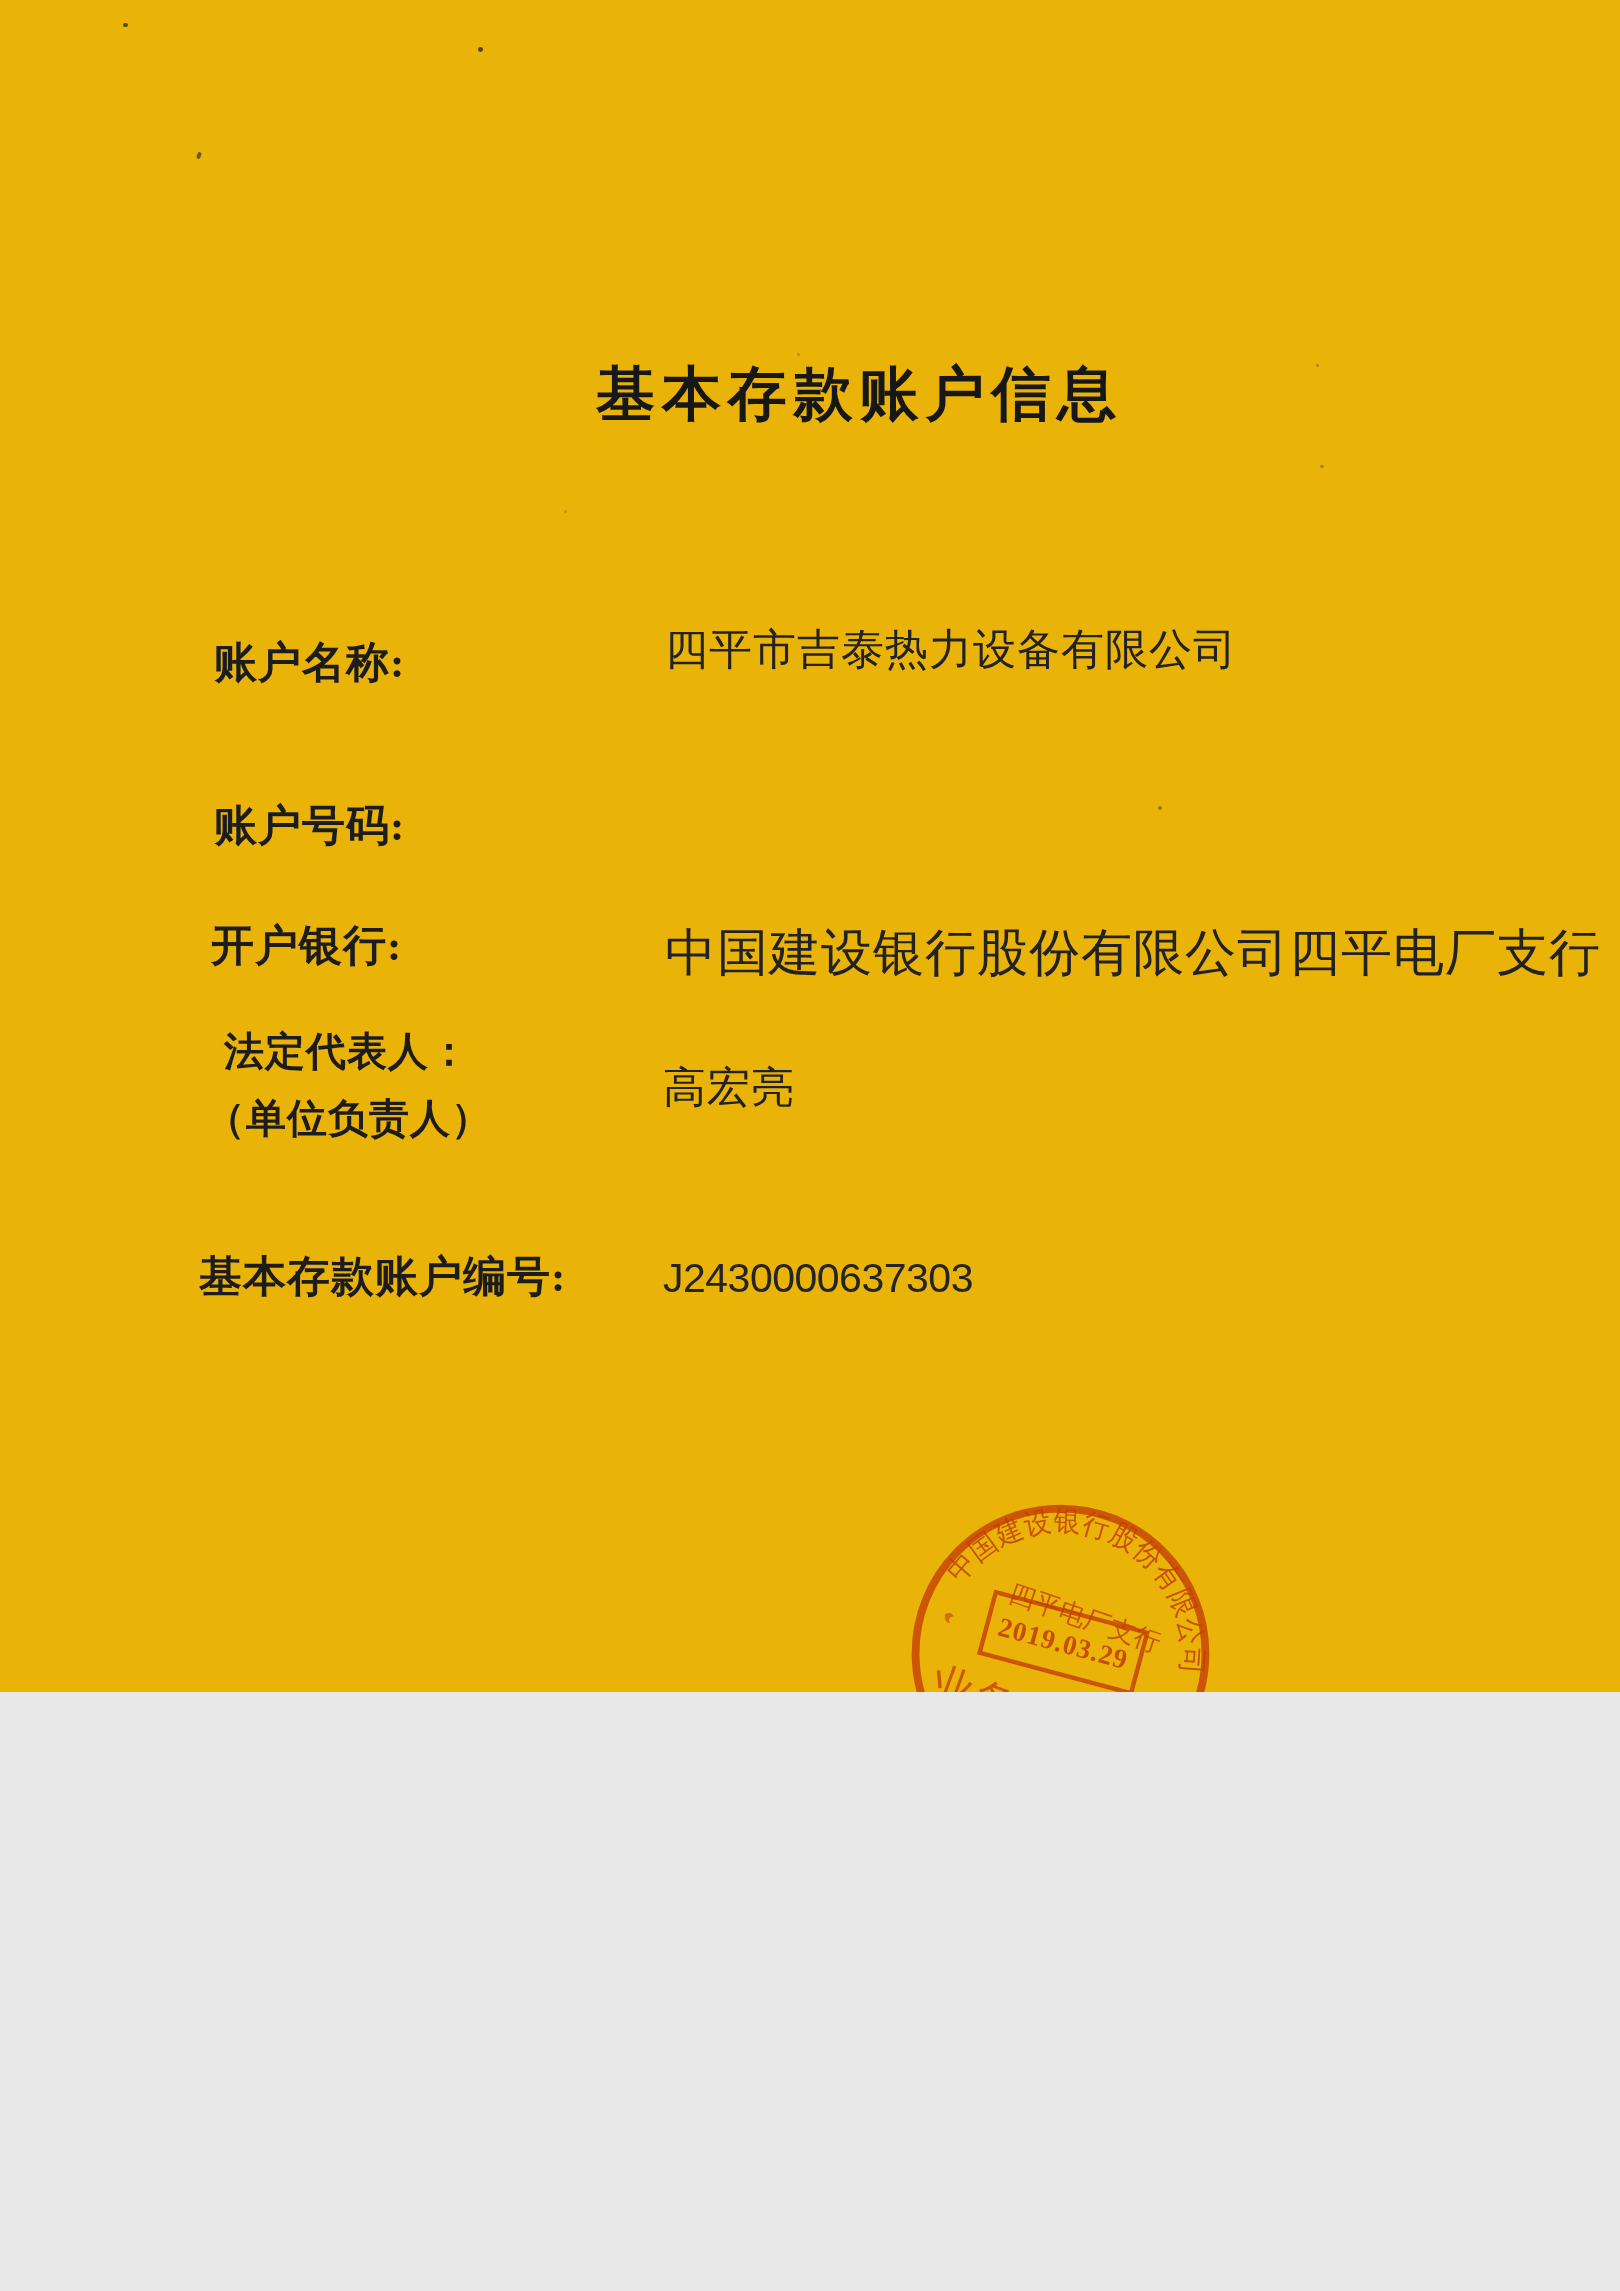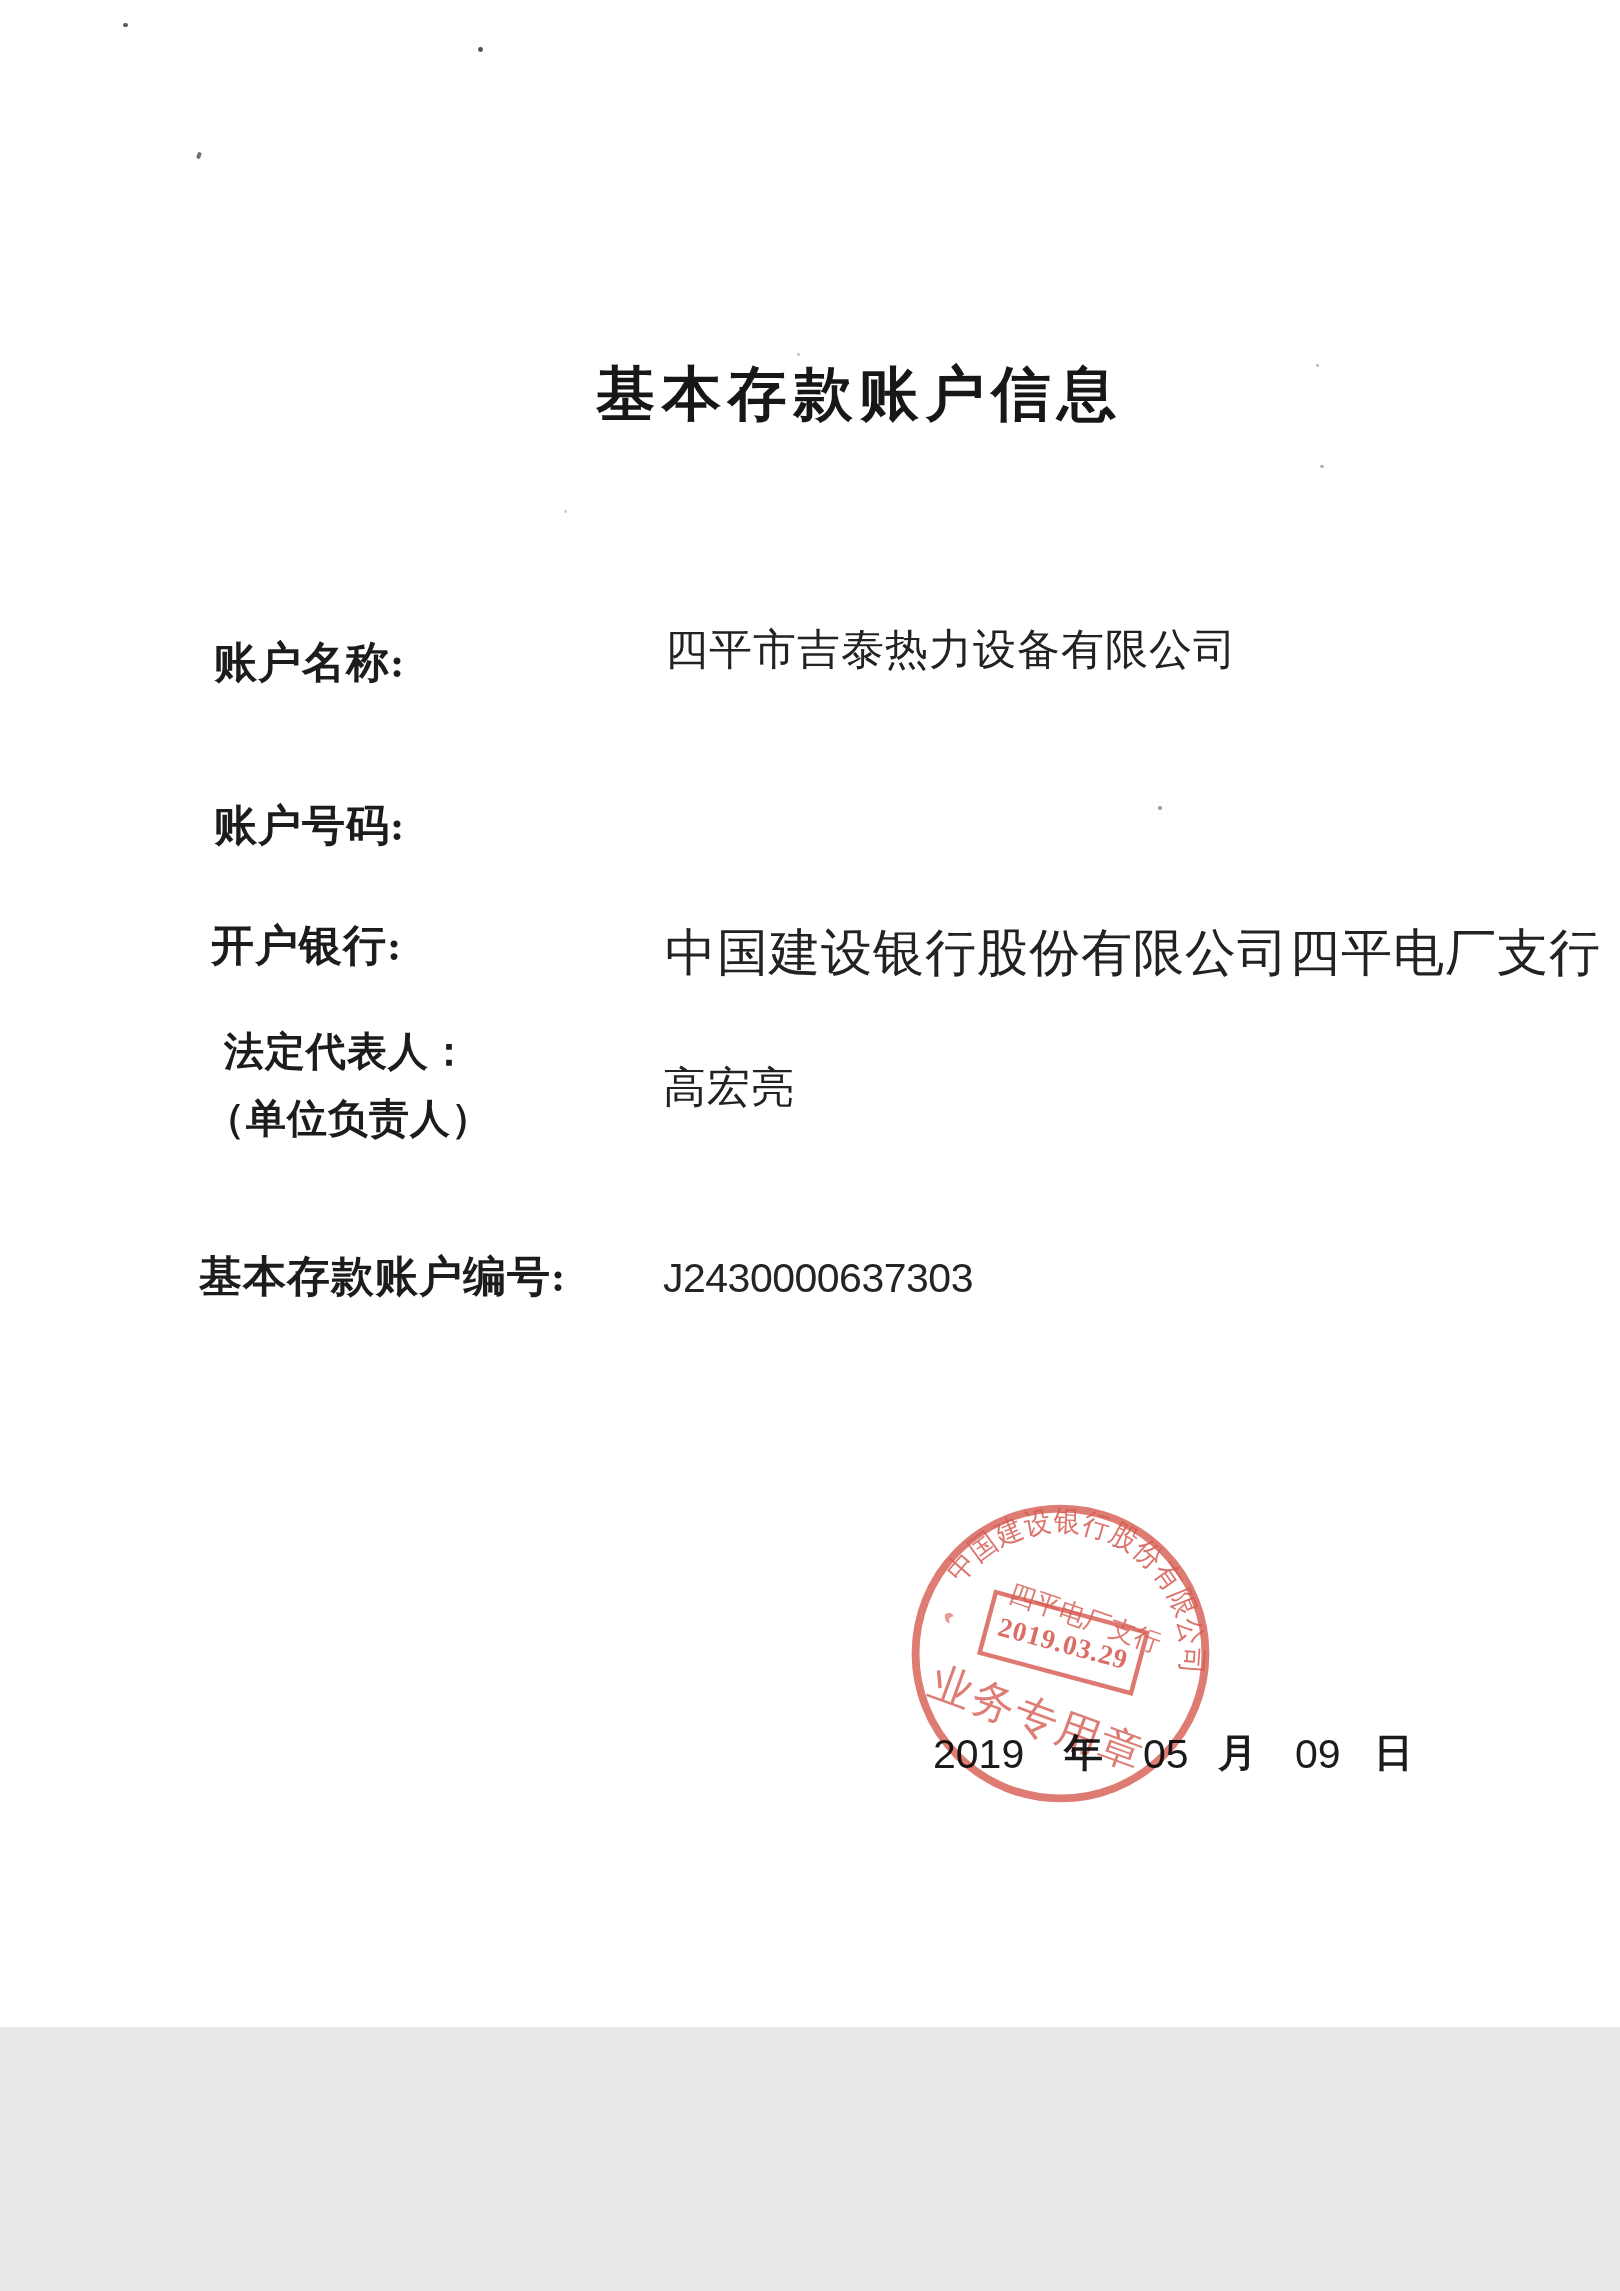--- a/index.html
+++ b/index.html
@@ -1,19 +1,19 @@
 <!DOCTYPE html>
 <html><head>
 <meta charset="utf-8">
 <style>
   html,body{margin:0;padding:0;background:#e8e8e8;}
   #page{
     position:relative;
-    width:1620px;height:2027px;
-    background:#ffffff;
+    width:1620px;height:1692px;
+    background:#eab308;
     overflow:hidden;
     font-family:"Liberation Serif","DejaVu Serif",serif;
     color:#1f1f1f;
   }
   .abs{position:absolute;white-space:nowrap;line-height:1;}
   .title{
     font-size:59px;font-weight:700;letter-spacing:6.9px;
     color:#171717;
     font-family:"Liberation Serif","DejaVu Serif",serif;
   }

